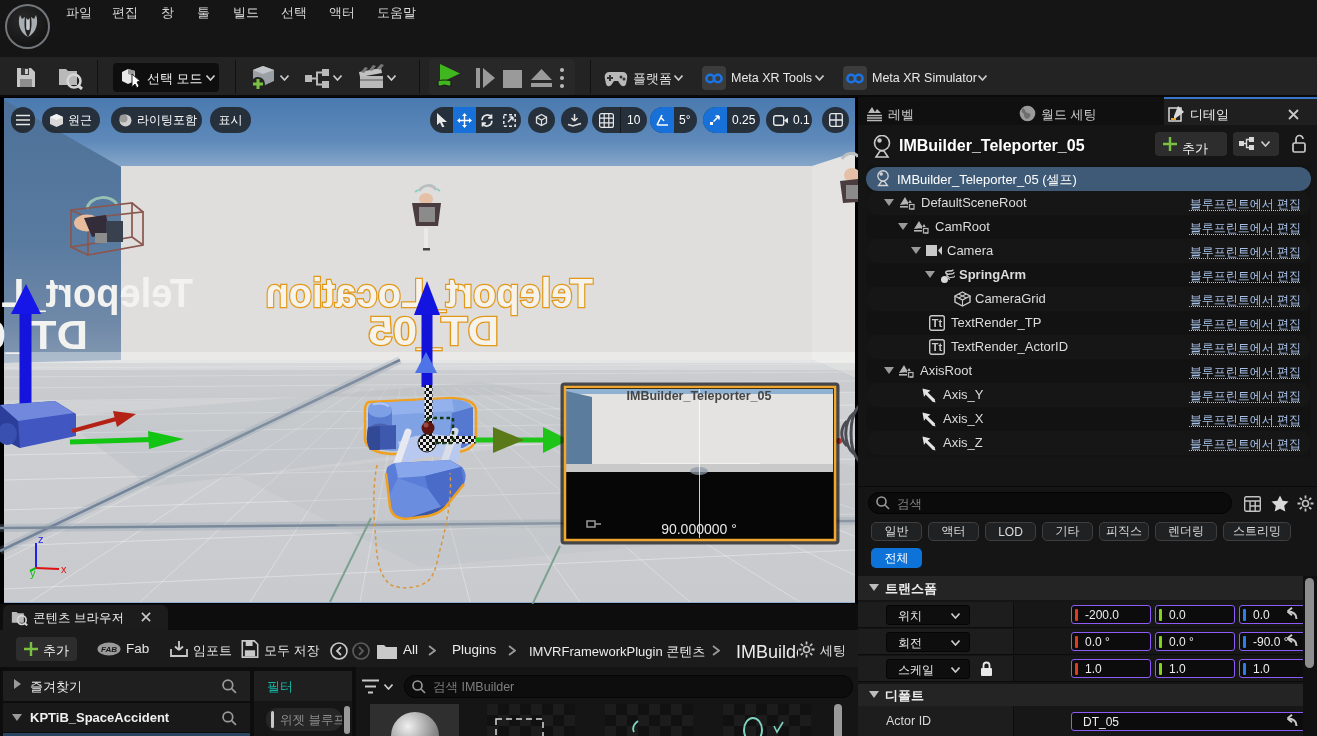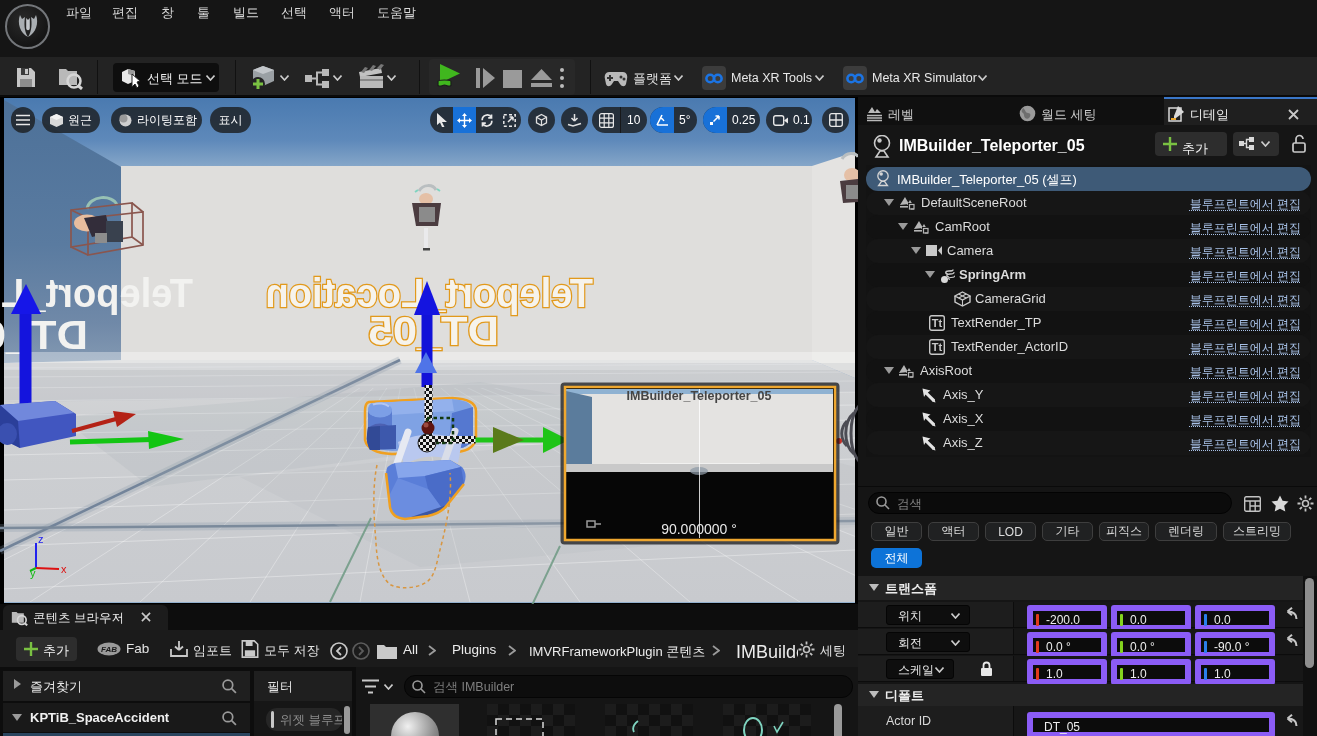--- a/index.html
+++ b/index.html
@@ -33,22 +33,22 @@
 
 #cbrowser { left:0; top:604px; width:858px; height:132px; background:#0d0d0d; }
 .link { color:#a7c0e6; font-size:12px; text-decoration:underline dotted; text-underline-offset:2px; }
 .treerow { position:absolute; left:866px; width:445px; height:24px; font-size:13px; color:#dcdcdc;border-radius:12px; }
 .treerow .nm { position:absolute; top:4px; }
 .treerow .lk { position:absolute; right:10px; top:5px; }
 .tri { width:0; height:0; border-left:5.5px solid transparent;
   border-right:5.5px solid transparent; border-top:7px solid #9a9a9a; position:absolute; top:8px; }
 .chip { height:19px; border:1px solid #3e3e3e; background:#202122; border-radius:5px;
   color:#dcdcdc; font-size:12px; display:flex; align-items:center; justify-content:center; }
-.valbox { position:absolute; top:0; height:26px; background:#0c0c0c; border-radius:3px;
-  border:6px solid #8b5cf6; color:#eee; font-size:12px; line-height:18px; padding-left:9px; }
+.valbox { position:absolute; top:0; height:19px; background:#0c0c0c; border-radius:3px;
+  border:1px solid #8b5cf6; color:#eee; font-size:12px; line-height:18px; padding-left:9px;margin-left:44px; }
 .vbar { position:absolute; left:3px; top:3px; width:3px; height:12px; border-radius:1px; }
 .sechdr { position:absolute; left:858px; width:445px; height:24px; background:#242424;
   color:#ededed; font-size:13px; font-weight:bold; }
 </style>
 </head>
 <body>
 <div id="root">
 
 <div class="abs" id="menubar"></div>
 <div class="abs" id="logo"></div>
@@ -734,21 +734,21 @@
 <div class="valbox" style="left:253px;top:3px;width:80px"><div class="vbar" style="background:#84d41e"></div><span style="margin-left:4px">0.0 °</span></div>
 <div class="valbox" style="left:337px;top:3px;width:80px"><div class="vbar" style="background:#2a7fec"></div><span style="margin-left:4px">-90.0 °</span></div>
 <svg style="position:absolute;left:425px;top:5px" width="15" height="15" viewBox="0 0 15 15">
         <path d="M13.5 12 C13.5 6 9 4.5 4.5 4.5 M4.5 4.5 L9 0.8 M4.5 4.5 L9 8.2" fill="none" stroke="#c6c6c6" stroke-width="2"></path>
       </svg>
 </div>
 <div class="abs" style="left:858px;top:656px;width:445px;height:26px;background:#171717">
       <div style="position:absolute;left:0;width:155px;height:26px;background:#1d1d1d"></div>
       <div style="position:absolute;left:155px;top:0;width:1px;height:26px;background:#0c0c0c"></div>
       <div style="position:absolute;left:0;top:25px;width:445px;height:1px;background:#0c0c0c"></div>
-      <div style="position:absolute;left:28px;top:3px;width:68px;height:20px;background:#0e0e0e;border-radius:3px;border:1px solid #050505">
+      <div style="position:absolute;left:28px;top:3px;width:84px;height:20px;background:#0e0e0e;border-radius:3px;border:1px solid #050505">
         <span style="position:absolute;left:11px;top:2px;font-size:12px;color:#e8e8e8">스케일</span>
         <svg style="position:absolute;right:9px;top:7px" width="9" height="6" viewBox="0 0 9 6">
           <path d="M0.5 0.5 L4.5 5 L8.5 0.5" stroke="#ccc" stroke-width="1.6" fill="none"></path>
         </svg>
       </div>
 <svg style="position:absolute;left:122px;top:5px" width="13" height="16" viewBox="0 0 13 16">
         <rect x="1" y="7" width="11" height="8" rx="1" fill="#e8e8e8"></rect>
         <path d="M3.5 7 V4.5 A3 3 0 0 1 9.5 4.5 V7" fill="none" stroke="#e8e8e8" stroke-width="1.8"></path>
       </svg>
 <div class="valbox" style="left:169px;top:3px;width:80px"><div class="vbar" style="background:#e23a1e"></div><span style="margin-left:4px">1.0</span></div>
@@ -847,21 +847,21 @@
     </svg>
 <div class="abs" style="left:3px;top:703px;width:247px;height:29px;background:#191919"></div>
 <div class="abs tri" style="left:12px;top:714px;border-top-color:#9a9a9a"></div>
 <div class="abs" style="left:30px;top:710px;font-size:13px;font-weight:bold;color:#f0f0f0">KPTiB_SpaceAccident</div>
 <svg class="abs" style="left:222px;top:711px" width="15" height="15" viewBox="0 0 14 14">
       <circle cx="5.5" cy="5.5" r="4.5" fill="none" stroke="#9a9a9a" stroke-width="1.6"></circle>
       <line x1="9" y1="9" x2="13" y2="13" stroke="#9a9a9a" stroke-width="1.6"></line>
     </svg>
 <div class="abs" style="left:3px;top:733px;width:247px;height:3px;background:#2a455f"></div>
 <div class="abs" style="left:254px;top:671px;width:98px;height:30px;background:#1f1f1f"></div>
-<div class="abs" style="left:267px;top:678px;font-size:13px;color:#e5e5e5">필터</div>
+<div class="abs" style="left:267px;top:678px;font-size:13px;color:#14b8a6">필터</div>
 <div class="abs" style="left:254px;top:701px;width:98px;height:35px;background:#161616"></div>
 <div class="abs" style="left:266px;top:708px;width:76px;height:23px;background:#262626;border-radius:11px"></div>
 <div class="abs" style="left:271px;top:711px;width:3px;height:17px;background:#c8c8c8;border-radius:1.5px"></div>
 <div class="abs" style="left:280px;top:712px;font-size:12.5px;color:#8e8e8e;width:62px;overflow:hidden;white-space:nowrap">위젯 블루프</div>
 <div class="abs" style="left:344px;top:706px;width:6px;height:28px;background:#9a9a9a;border-radius:3px"></div>
 <div class="abs" style="left:356px;top:667px;width:502px;height:69px;background:#151515"></div>
 <svg class="abs" style="left:361px;top:679px" width="19" height="15" viewBox="0 0 19 15">
       <path d="M1 1.5 H18 M4 7.5 H15 M7 13.5 H12" stroke="#c9c9c9" stroke-width="2"></path>
     </svg>
 <svg class="abs chev" style="left:384px;top:684px" viewBox="0 0 9 6">

